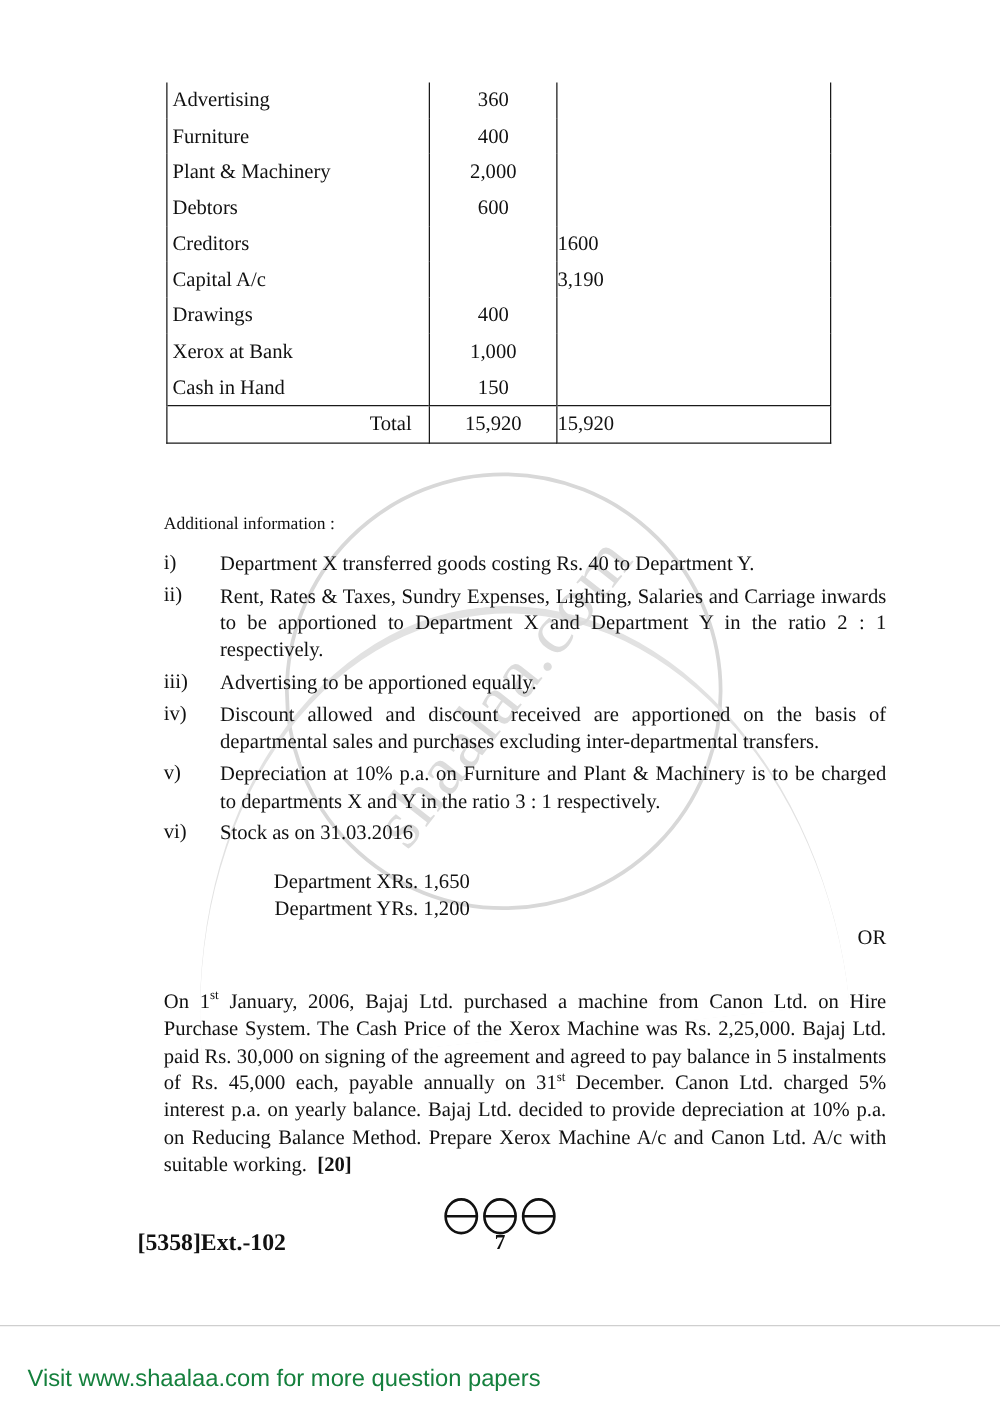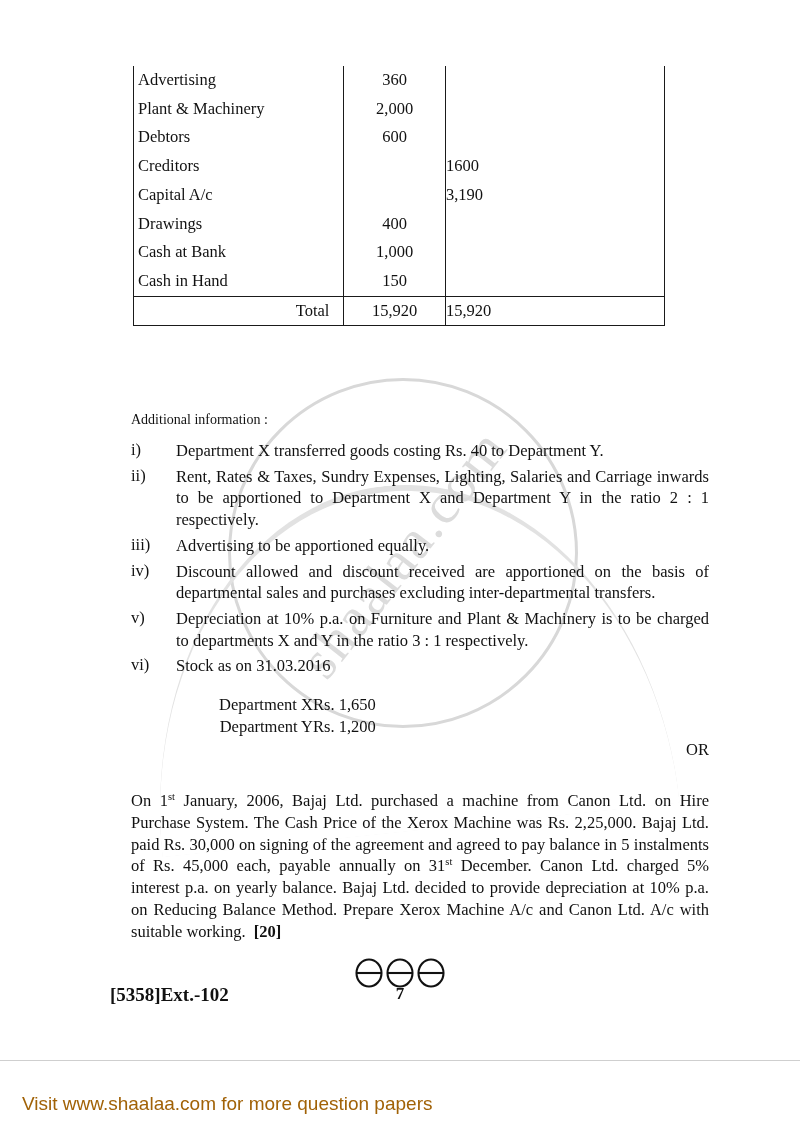--- a/index.html
+++ b/index.html
@@ -224,21 +224,21 @@
     height: 72px;
     background: #ffffff;
     border-top: 1px solid #cfcfcf;
   }
   #banner .banner-text {
     position: absolute;
     left: 22px;
     top: 32px;
     font-family: "Liberation Sans", "DejaVu Sans", sans-serif;
     font-size: 19px;
-    color: #a16207;
+    color: #15803d;
   }
 </style>
 </head>
 <body>
 
 <div id="page">
 
   <div id="watermark">
     <div class="wm-arc"></div>
     <div class="wm-text">shaalaa.com</div>
@@ -248,20 +248,25 @@
 
     <div class="tb-wrap">
       <table class="trial-balance">
         <tbody id="tb-body">
             <tr>
               <td class="c-particulars">Advertising</td>
               <td class="c-debit">360</td>
               <td class="c-credit"></td>
             </tr>
             <tr>
+              <td class="c-particulars">Furniture</td>
+              <td class="c-debit">400</td>
+              <td class="c-credit"></td>
+            </tr>
+            <tr>
               <td class="c-particulars">Plant &amp; Machinery</td>
               <td class="c-debit">2,000</td>
               <td class="c-credit"></td>
             </tr>
             <tr>
               <td class="c-particulars">Debtors</td>
               <td class="c-debit">600</td>
               <td class="c-credit"></td>
             </tr>
             <tr>
@@ -273,21 +278,21 @@
               <td class="c-particulars">Capital A/c</td>
               <td class="c-debit"></td>
               <td class="c-credit">3,190</td>
             </tr>
             <tr>
               <td class="c-particulars">Drawings</td>
               <td class="c-debit">400</td>
               <td class="c-credit"></td>
             </tr>
             <tr>
-              <td class="c-particulars">Cash at Bank</td>
+              <td class="c-particulars">Xerox at Bank</td>
               <td class="c-debit">1,000</td>
               <td class="c-credit"></td>
             </tr>
             <tr>
               <td class="c-particulars">Cash in Hand</td>
               <td class="c-debit">150</td>
               <td class="c-credit"></td>
             </tr>
             <tr class="total-row">
               <td class="c-particulars">Total</td>

